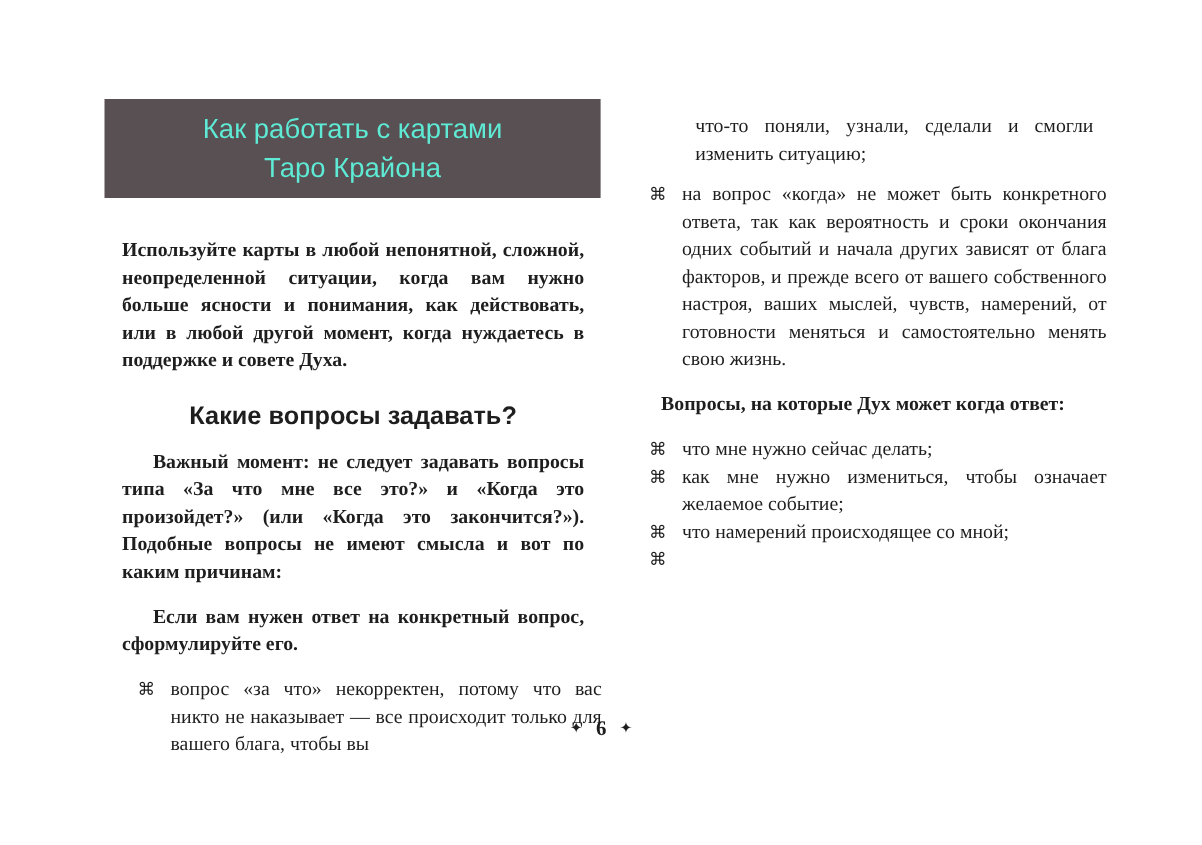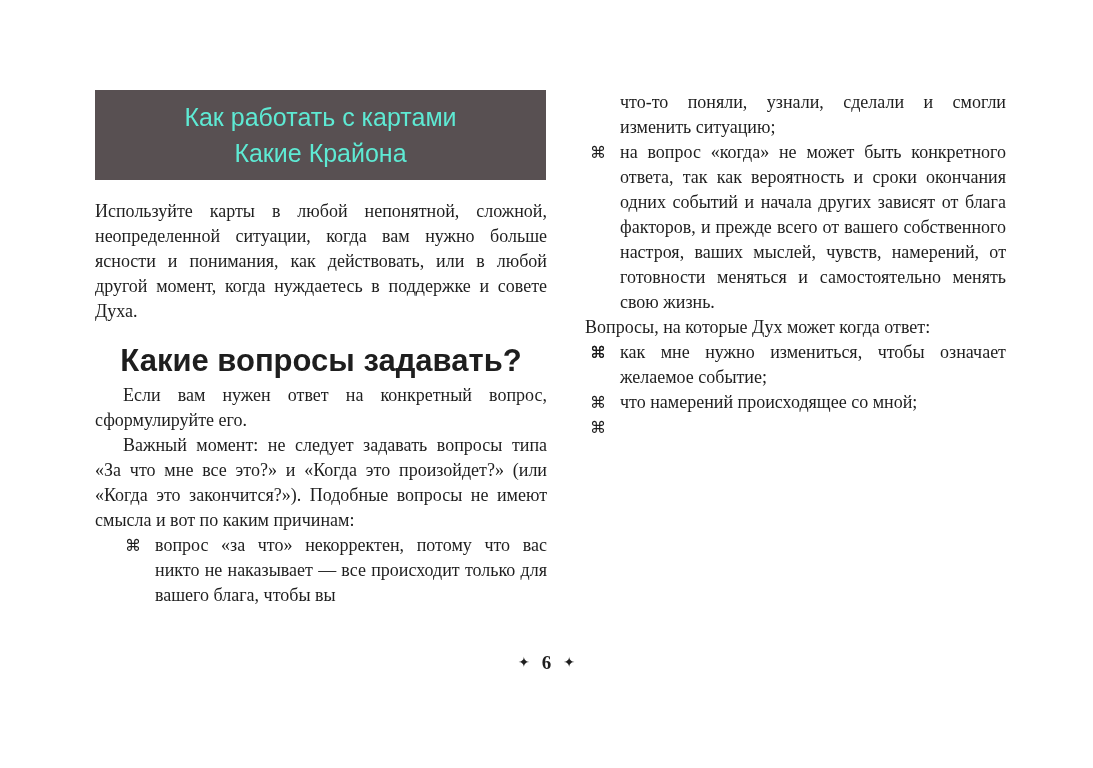--- a/index.html
+++ b/index.html
@@ -48,30 +48,31 @@
     top: 199px;
     width: 452px;
   }
   .col-right {
     left: 585px;
     top: 90px;
     width: 421px;
   }
 
   p.body {
-    margin: 0;
+    margin: 16px;
+    font-weight: bold;
   }
   .indent {
     text-indent: 28px;
   }
 
   .section-heading {
     font-family: "Liberation Sans", sans-serif;
     font-weight: bold;
-    font-size: 31px;
+    font-size: 23px;
     line-height: 28px;
     text-align: center;
     margin: 23px 0 8px 0;
   }
 
   
   .bullet {
     position: relative;
     margin: 0;
   }
@@ -82,21 +83,21 @@
     font-size: 16px;
     line-height: 25px;
   }
   .col-left .bullet { padding-left: 60px; }
   .col-left .bullet .marker { left: 30px; }
   .col-right .bullet { padding-left: 35px; }
   .col-right .bullet .marker { left: 5px; }
 
   
   .bullet-cont {
-    margin: 0;
+    margin: 12px;
     padding-left: 35px;
   }
 
   
   .footer {
     position: absolute;
     left: 0;
     right: 0;
     top: 652px;
     text-align: center;
@@ -114,43 +115,44 @@
     margin: 0 12px;
   }
 </style>
 </head>
 <body>
 
 <div class="page">
 
   <div class="header-box">
     <div>Как работать с картами</div>
-    <div>Какие Крайона</div>
+    <div>Таро Крайона</div>
   </div>
 
   <div class="col col-left">
     <p class="body">Используйте карты в любой непонятной, сложной, неопределенной ситуации, когда вам нужно больше ясности и понимания, как действовать, или в любой другой момент, когда нуждаетесь в поддержке и совете Духа.</p>
     <h2 class="section-heading">Какие вопросы задавать?</h2>
+    <p class="body indent">Важный момент: не следует задавать вопросы типа «За что мне все это?» и «Когда это произойдет?» (или «Когда это закончится?»). Подобные вопросы не имеют смысла и вот по каким причинам:</p>
     <p class="body indent">Если вам нужен ответ на конкретный вопрос, сформулируйте его.</p>
-    <p class="body indent">Важный момент: не следует задавать вопросы типа «За что мне все это?» и «Когда это произойдет?» (или «Когда это закончится?»). Подобные вопросы не имеют смысла и вот по каким причинам:</p>
     <div class="bullet">
       <span class="marker">⌘</span>
       <span>вопрос «за что» некорректен, потому что вас никто не наказывает — все происходит только для вашего блага, чтобы вы</span>
     </div>
   </div>
 
   <div class="col col-right">
     <p class="bullet-cont">что-то поняли, узнали, сделали и смогли изменить ситуацию;</p>
     <div class="bullet">
       <span class="marker">⌘</span>
       <span>на вопрос «когда» не может быть конкретного ответа, так как вероятность и сроки окончания одних событий и начала других зависят от блага факторов, и прежде всего от вашего собственного настроя, ваших мыслей, чувств, намерений, от готовности меняться и самостоятельно менять свою жизнь.</span>
     </div>
     <p class="body">Вопросы, на которые Дух может когда ответ:</p>
     <div class="bullet">
       <span class="marker">⌘</span>
+      <span>что мне нужно сейчас делать;</span>
     </div>
     <div class="bullet">
       <span class="marker">⌘</span>
       <span>как мне нужно измениться, чтобы означает желаемое событие;</span>
     </div>
     <div class="bullet">
       <span class="marker">⌘</span>
       <span>что намерений происходящее со мной;</span>
     </div>
     <div class="bullet">

